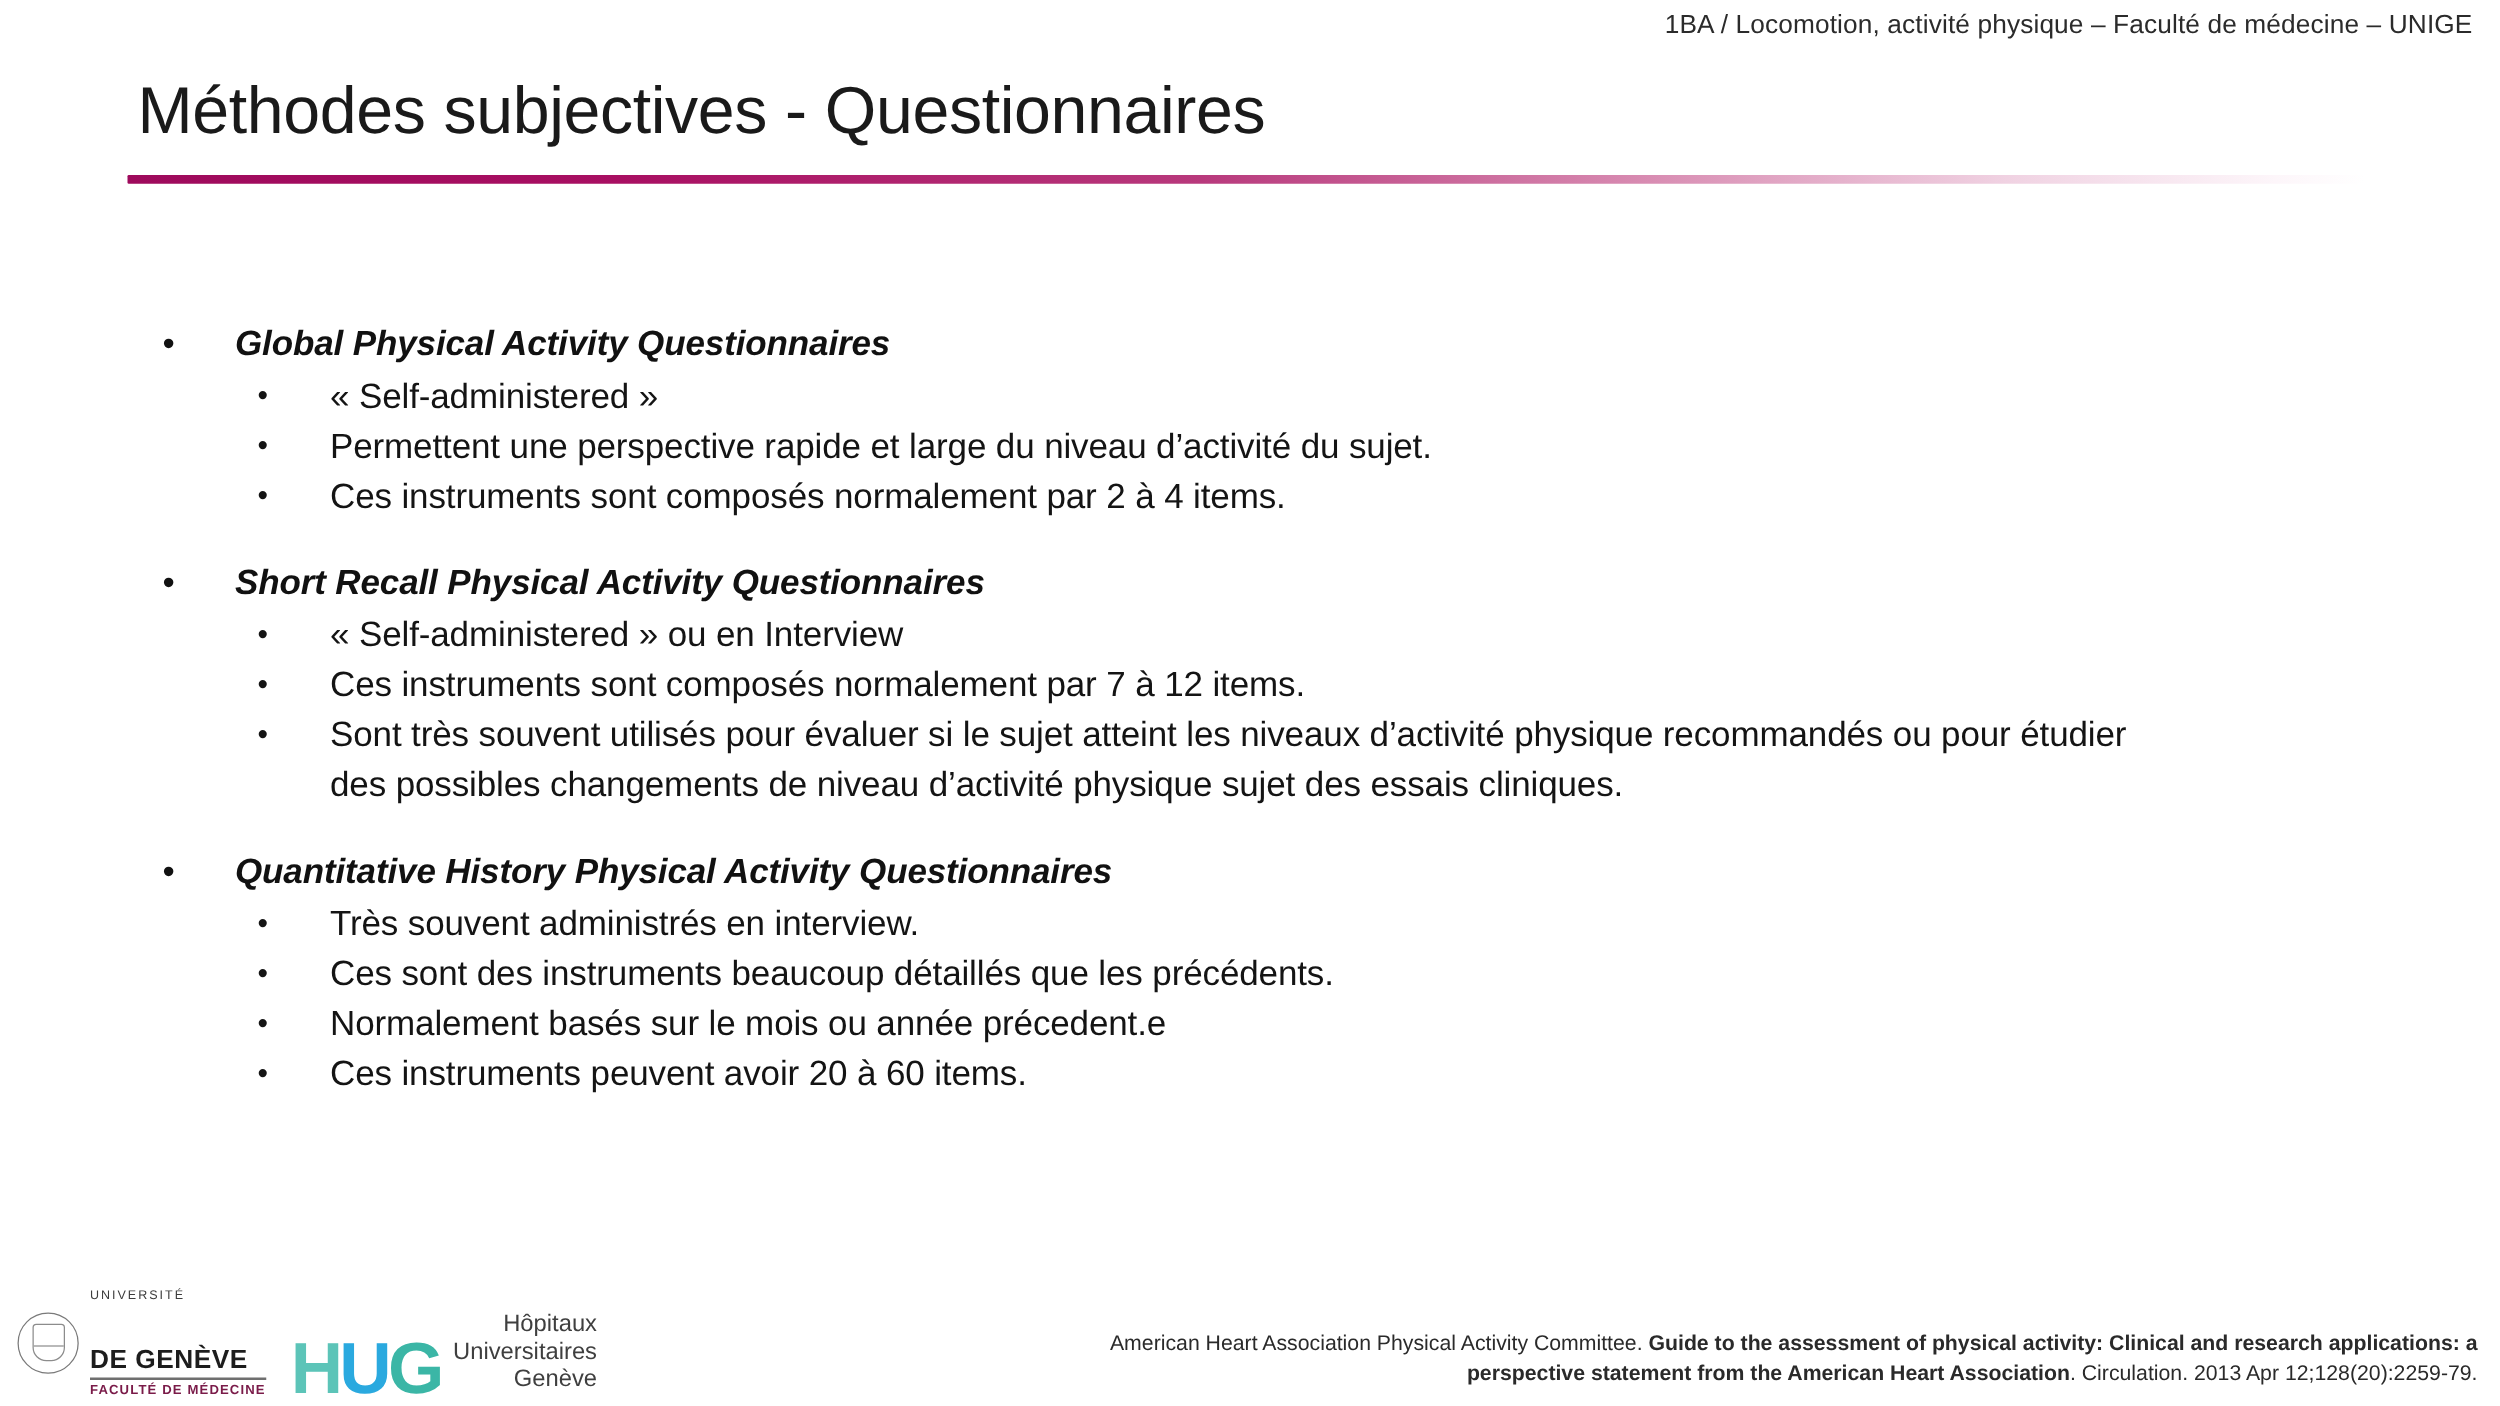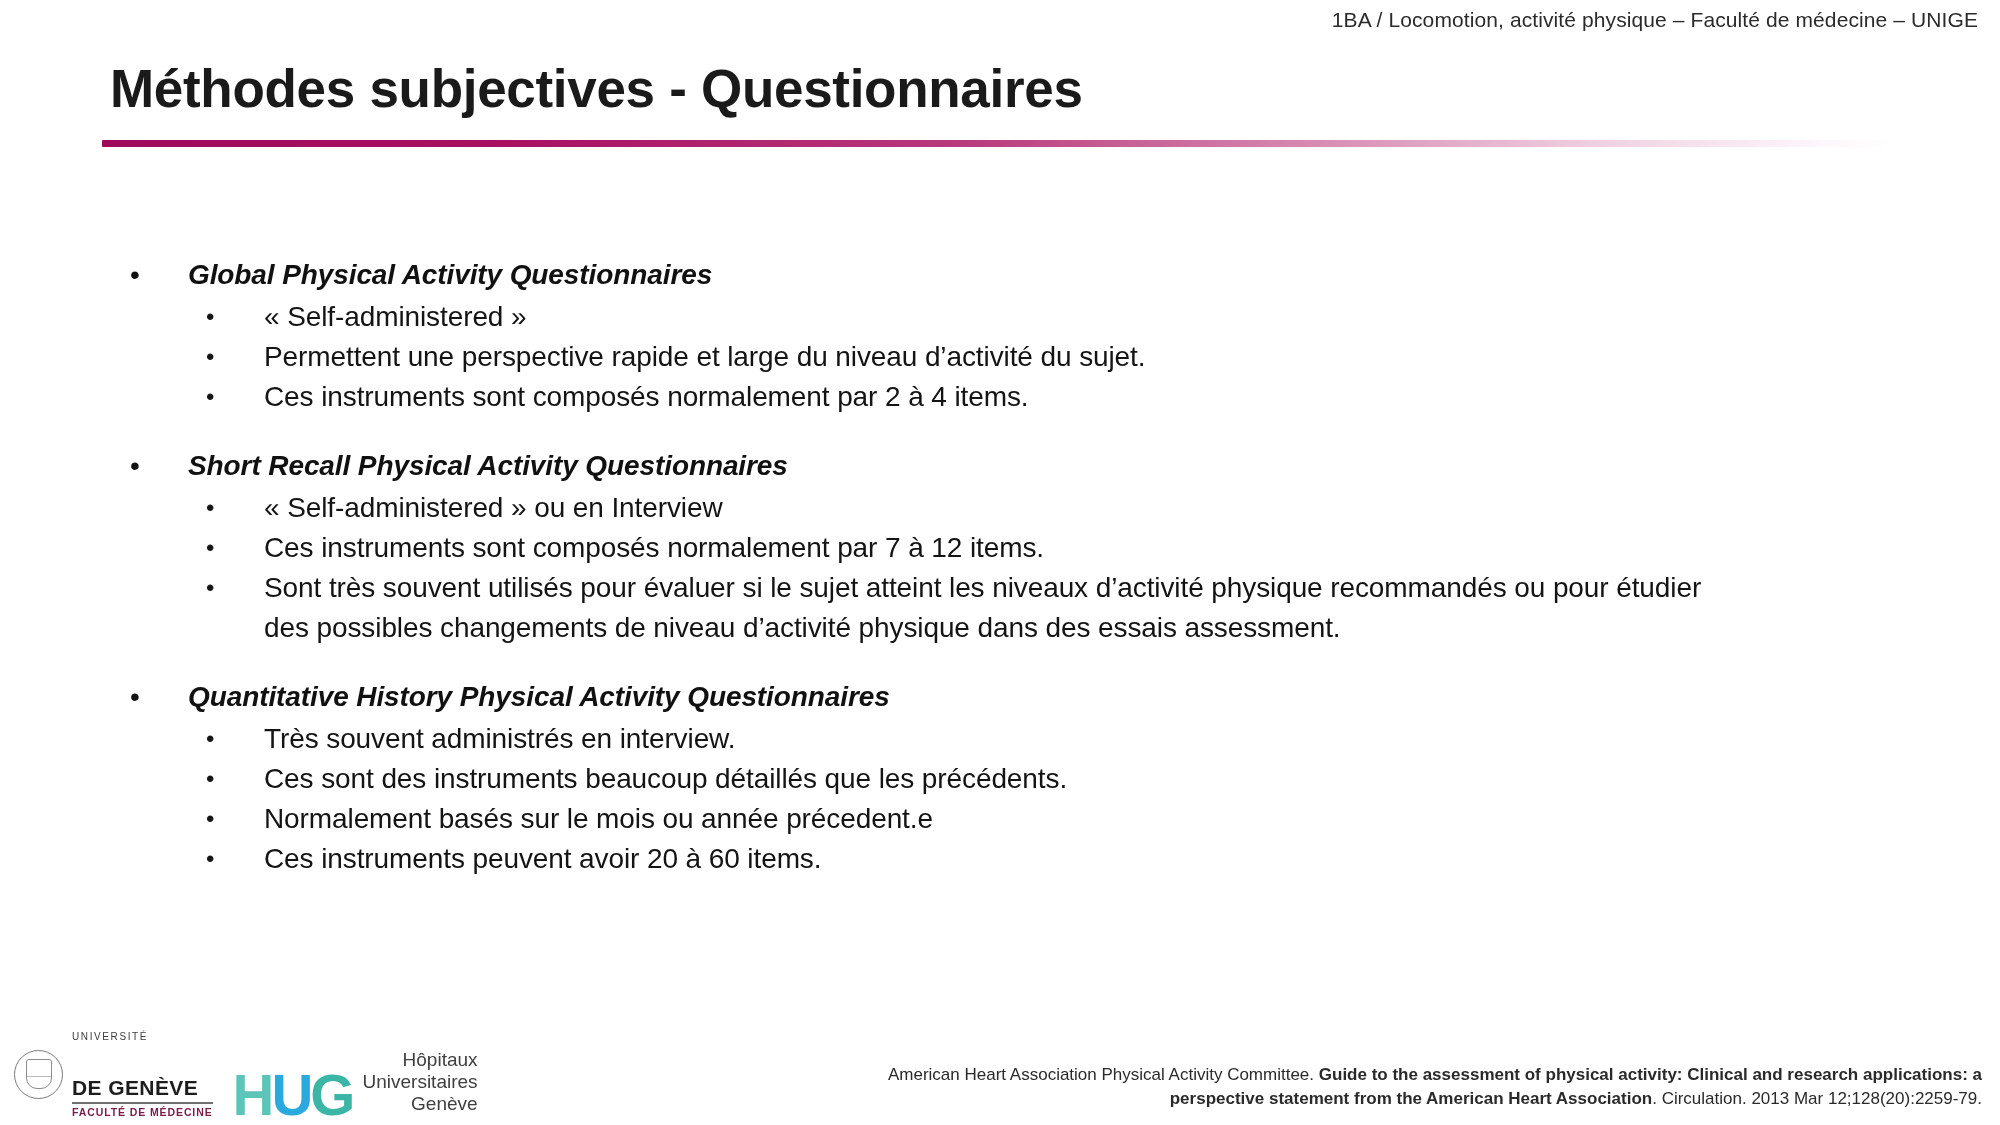--- a/index.html
+++ b/index.html
@@ -30,21 +30,21 @@
     white-space: nowrap;
   }
 
   
   .slide-title {
     position: absolute;
     left: 110px;
     top: 58px;
     font-size: 53px;
     color: #1a1a1a;
-    font-weight: 700;
+    font-weight: 400;
     letter-spacing: -0.3px;
     white-space: nowrap;
   }
   .title-rule {
     position: absolute;
     left: 102px;
     top: 140px;
     width: 1790px;
     height: 7px;
     background: linear-gradient(to right,
@@ -248,21 +248,21 @@
         <span class="dot">•</span>
         <span>« Self-administered » ou en Interview</span>
       </div>
       <div class="l2">
         <span class="dot">•</span>
         <span>Ces instruments sont composés normalement par 7 à 12 items.</span>
       </div>
       <div class="l2">
         <span class="dot">•</span>
         <span>Sont très souvent utilisés pour évaluer si le sujet atteint les niveaux d’activité physique recommandés ou pour étudier</span>
-        <span class="wrap2">des possibles changements de niveau d’activité physique dans des essais assessment.</span>
+        <span class="wrap2">des possibles changements de niveau d’activité physique sujet des essais cliniques.</span>
       </div>
     </div>
 
     <div class="group">
       <div class="l1">
         <span class="dot">•</span>
         <span>Quantitative History Physical Activity Questionnaires</span>
       </div>
       <div class="l2">
         <span class="dot">•</span>
@@ -300,15 +300,15 @@
       <div class="hug-mark"><span class="hug-h">H</span><span class="hug-u">U</span><span class="hug-g">G</span></div>
       <div class="hug-words">
         <div>Hôpitaux</div>
         <div>Universitaires</div>
         <div>Genève</div>
       </div>
     </div>
 
   </div>
 
-  <div class="citation"><span>American Heart Association Physical Activity Committee. </span><b>Guide to the assessment of physical activity: Clinical and research applications: a perspective statement from the American Heart Association</b><span>. Circulation. 2013 Mar 12;128(20):2259-79.</span></div>
+  <div class="citation"><span>American Heart Association Physical Activity Committee. </span><b>Guide to the assessment of physical activity: Clinical and research applications: a perspective statement from the American Heart Association</b><span>. Circulation. 2013 Apr 12;128(20):2259-79.</span></div>
 
 </div>
 
 </body></html>

